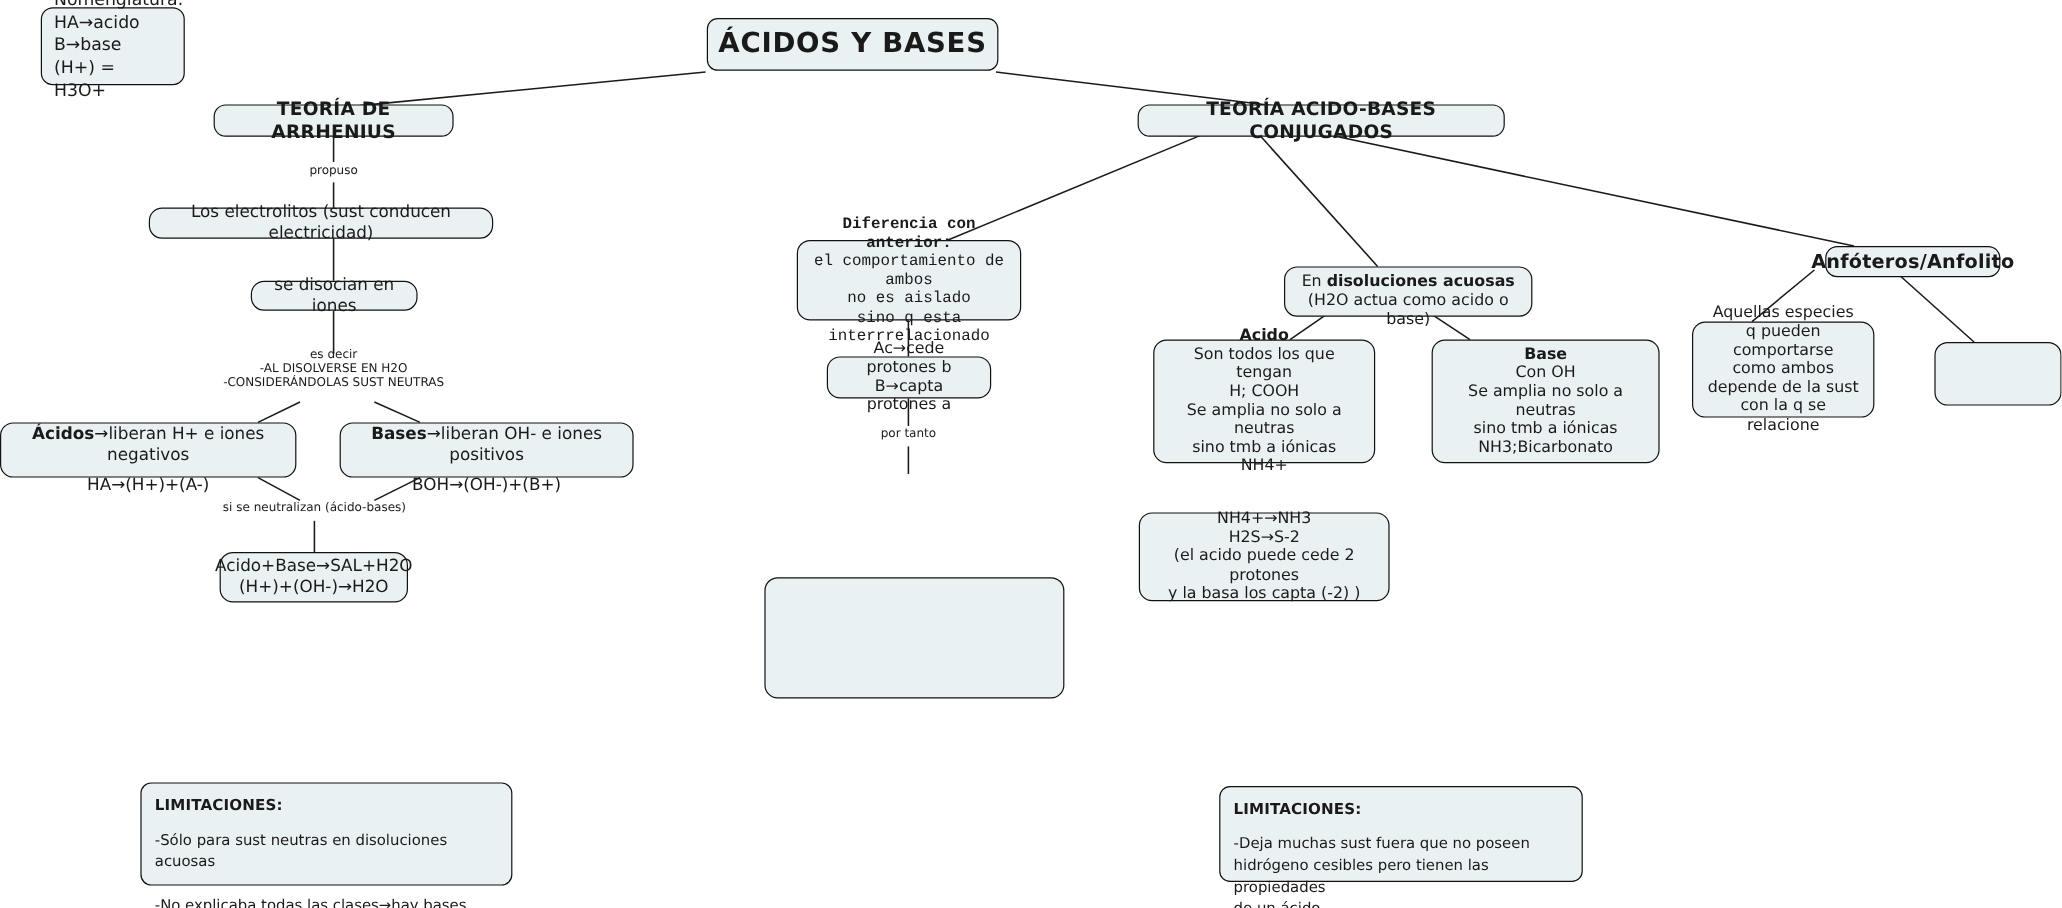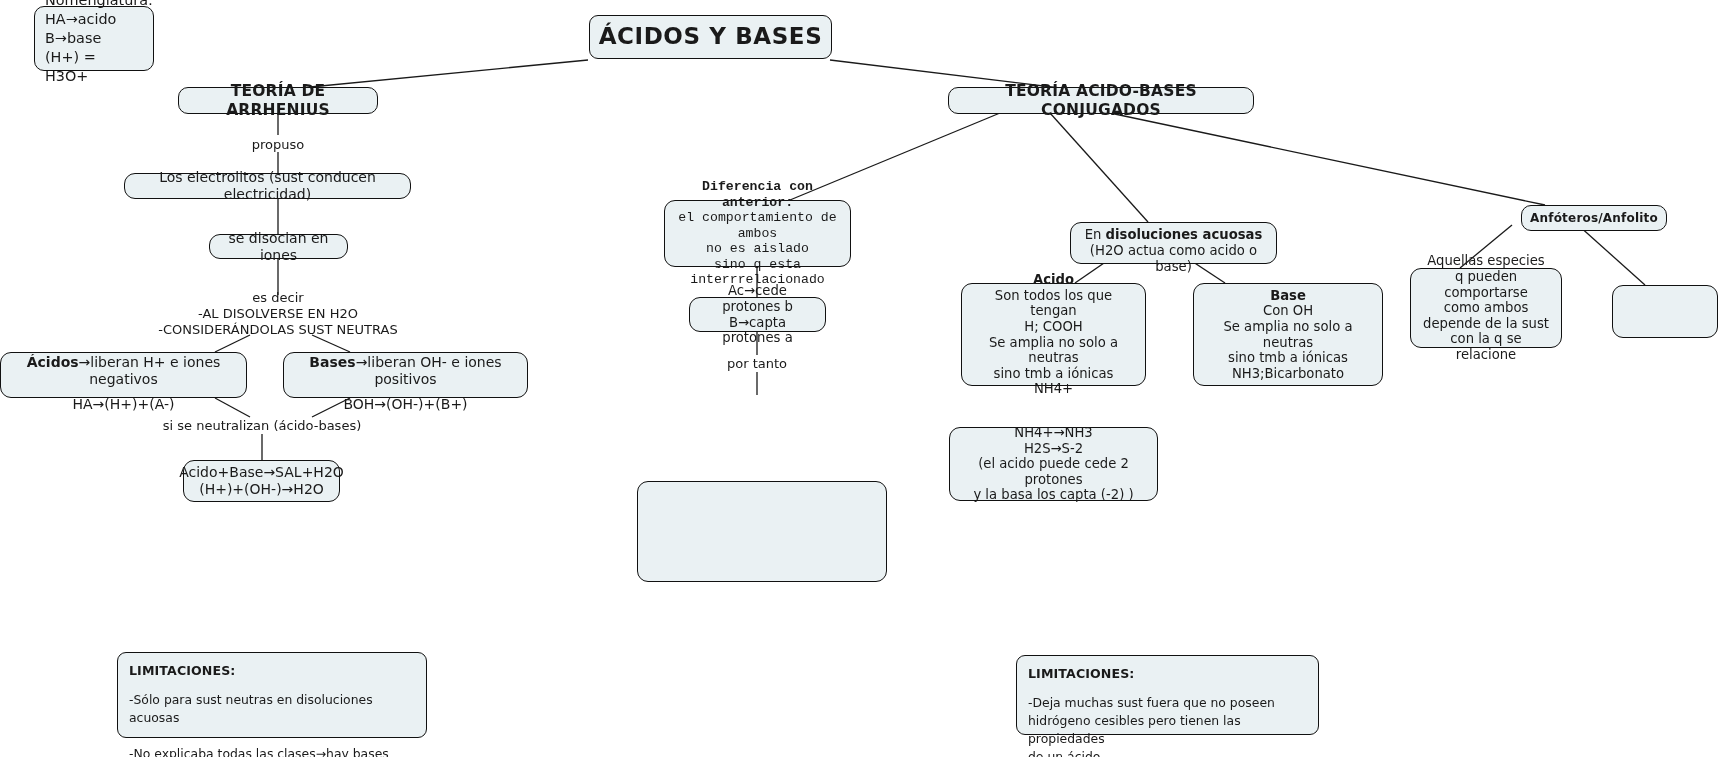--- a/index.html
+++ b/index.html
@@ -62,21 +62,21 @@
   .plain-node { font-size: 14px; }
   .small-node { font-size: 13.2px; }
   .empty-node { background: #eaf1f3; }
   .label {
     position: absolute;
     background: transparent;
     border: none;
     text-align: center;
     white-space: pre-line;
     line-height: 1.22;
-    font-size: 13px;
+    font-size: 10px;
     color: #1a1a1a;
     z-index: 3;
   }
   .limit-node {
     align-items: flex-start;
     justify-content: flex-start;
     text-align: left;
     font-size: 12.4px;
     padding: 9px 11px;
     line-height: 1.45;
@@ -247,21 +247,21 @@
 NH3;Bicarbonato</span>
   </div>
 
   <div class="node small-node" style="left:949px; top:427px; width:209px; height:74px;">
     <span style="white-space:pre-line;">NH4+→NH3
 H2S→S-2
 (el acido puede cede 2 protones
 y la basa los capta (-2) )</span>
   </div>
 
-  <div class="node theory-node" style="left:1521px; top:205px; width:146px; height:26px; font-size:12px;">
+  <div class="node theory-node" style="left:1521px; top:205px; width:146px; height:26px; font-size:16px;">
     <span>Anfóteros/Anfolito</span>
   </div>
 
   <div class="node small-node" style="left:1410px; top:268px; width:152px; height:80px;">
     <span style="white-space:pre-line;">Aquellas especies
 q pueden comportarse
 como ambos
 depende de la sust
 con la q se relacione</span>
   </div>

